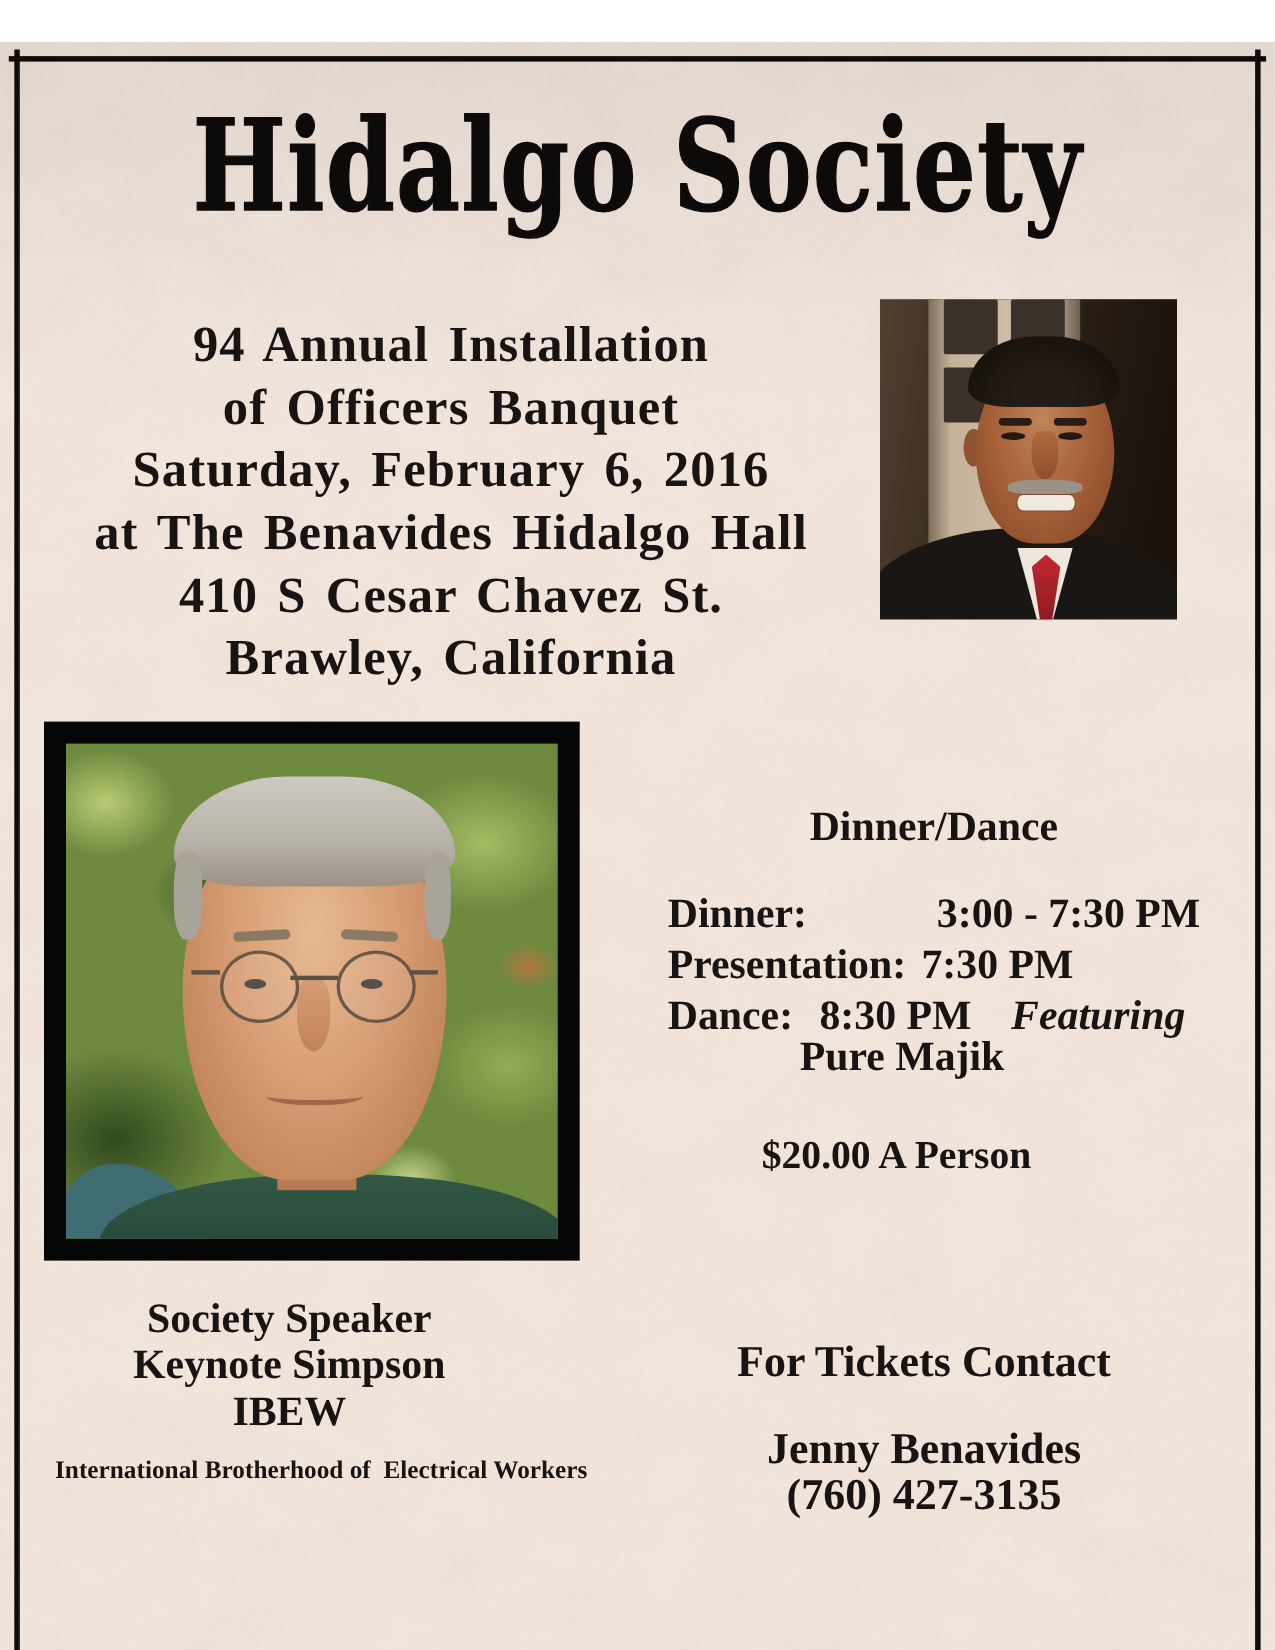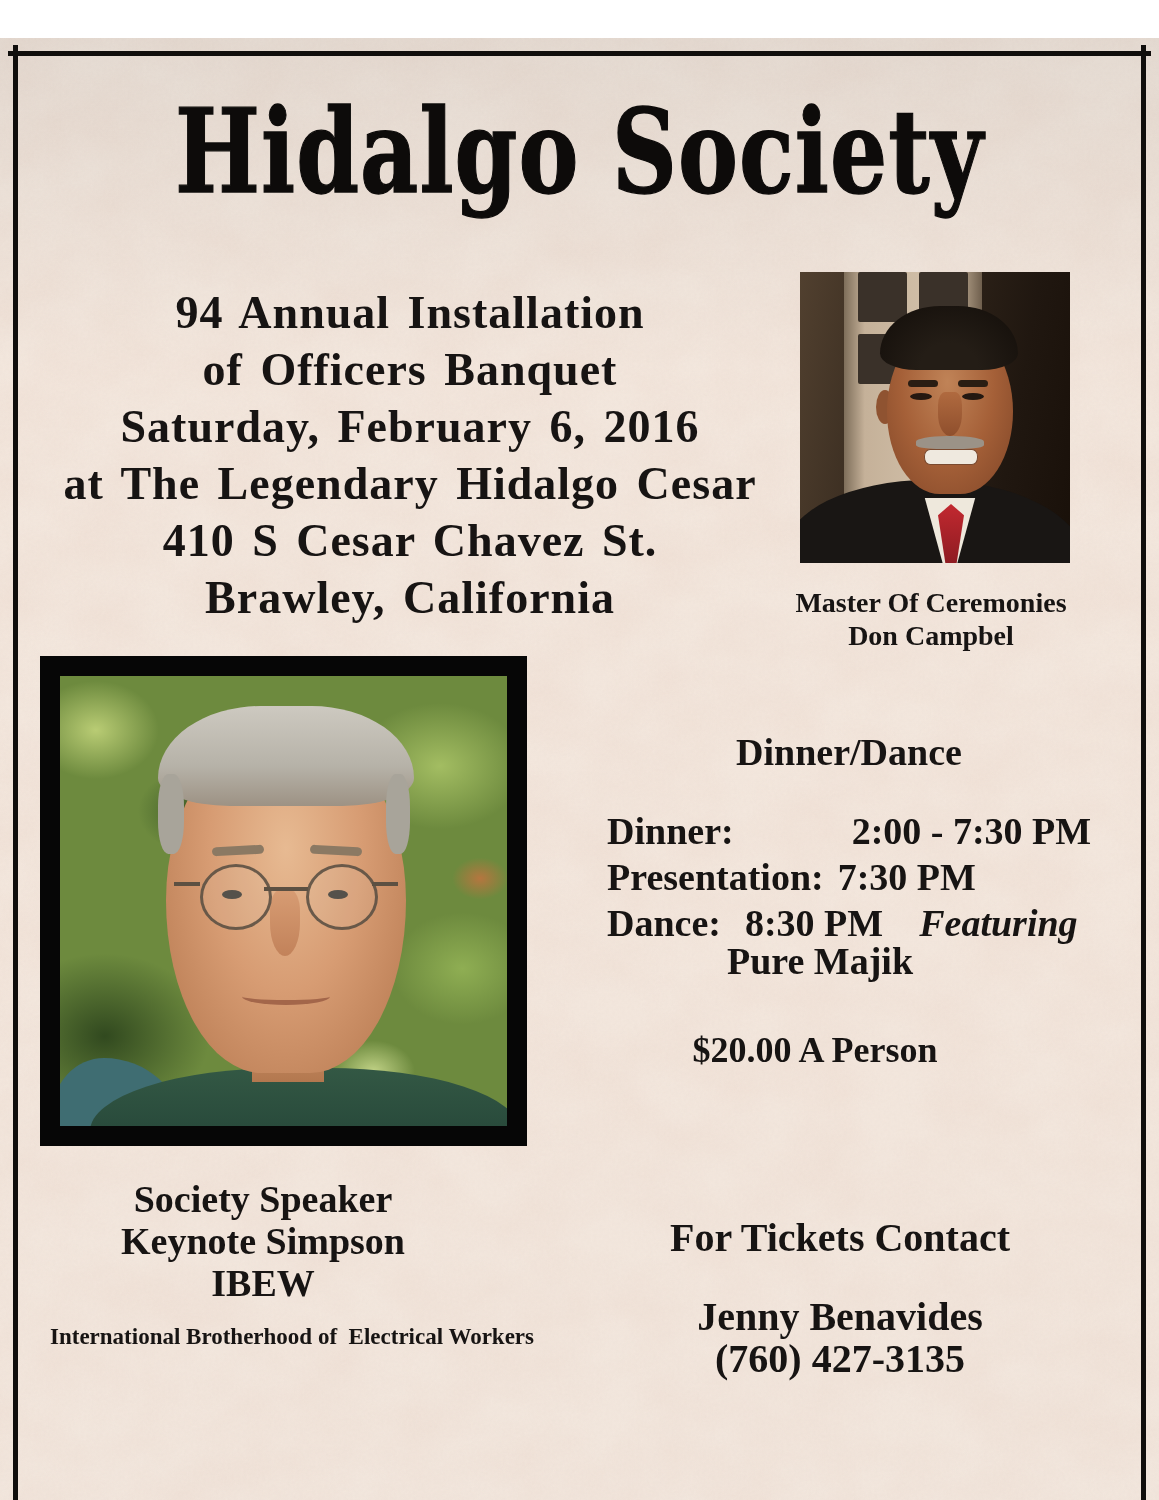--- a/index.html
+++ b/index.html
@@ -151,21 +151,21 @@
   <div class="bl bl-bottom"></div>
   <div class="bl bl-left"></div>
   <div class="bl bl-right"></div>
 
   <h1 class="abs title">Hidalgo Society</h1>
 
   <div class="abs event">
     <div>94 Annual Installation</div>
     <div>of Officers Banquet</div>
     <div>Saturday, February 6, 2016</div>
-    <div>at The Legendary Hidalgo Cesar</div>
+    <div>at The Benavides Hidalgo Hall</div>
     <div>410 S Cesar Chavez St.</div>
     <div>Brawley, California</div>
   </div>
 
   <figure class="abs mc-photo">
     <div class="mc-door"></div>
     <div class="mc-panes">
       <span></span>
         <span></span>
         <span></span>
@@ -180,30 +180,26 @@
     <div class="mc-hair"></div>
     <div class="mc-brow l"></div>
     <div class="mc-brow r"></div>
     <div class="mc-eye l"></div>
     <div class="mc-eye r"></div>
     <div class="mc-nose"></div>
     <div class="mc-mustache"></div>
     <div class="mc-smile"></div>
   </figure>
 
-  <div class="abs mc-caption">
-    <div>Master Of Ceremonies</div>
-    <div>Don Campbel</div>
-  </div>
 
   <div class="abs sched-heading">Dinner/Dance</div>
 
   <div class="abs sched-rows">
     <div>
-      <span>Dinner:</span><span class="t-dinner">2:00 - 7:30 PM</span>
+      <span>Dinner:</span><span class="t-dinner">3:00 - 7:30 PM</span>
     </div>
     <div>
       <span>Presentation:</span><span class="t-pres">7:30 PM</span>
     </div>
     <div>
       <span>Dance:</span><span class="t-dance">8:30 PM</span><span class="t-note">Featuring</span>
     </div>
   </div>
 
   <div class="abs band">Pure Majik</div>

